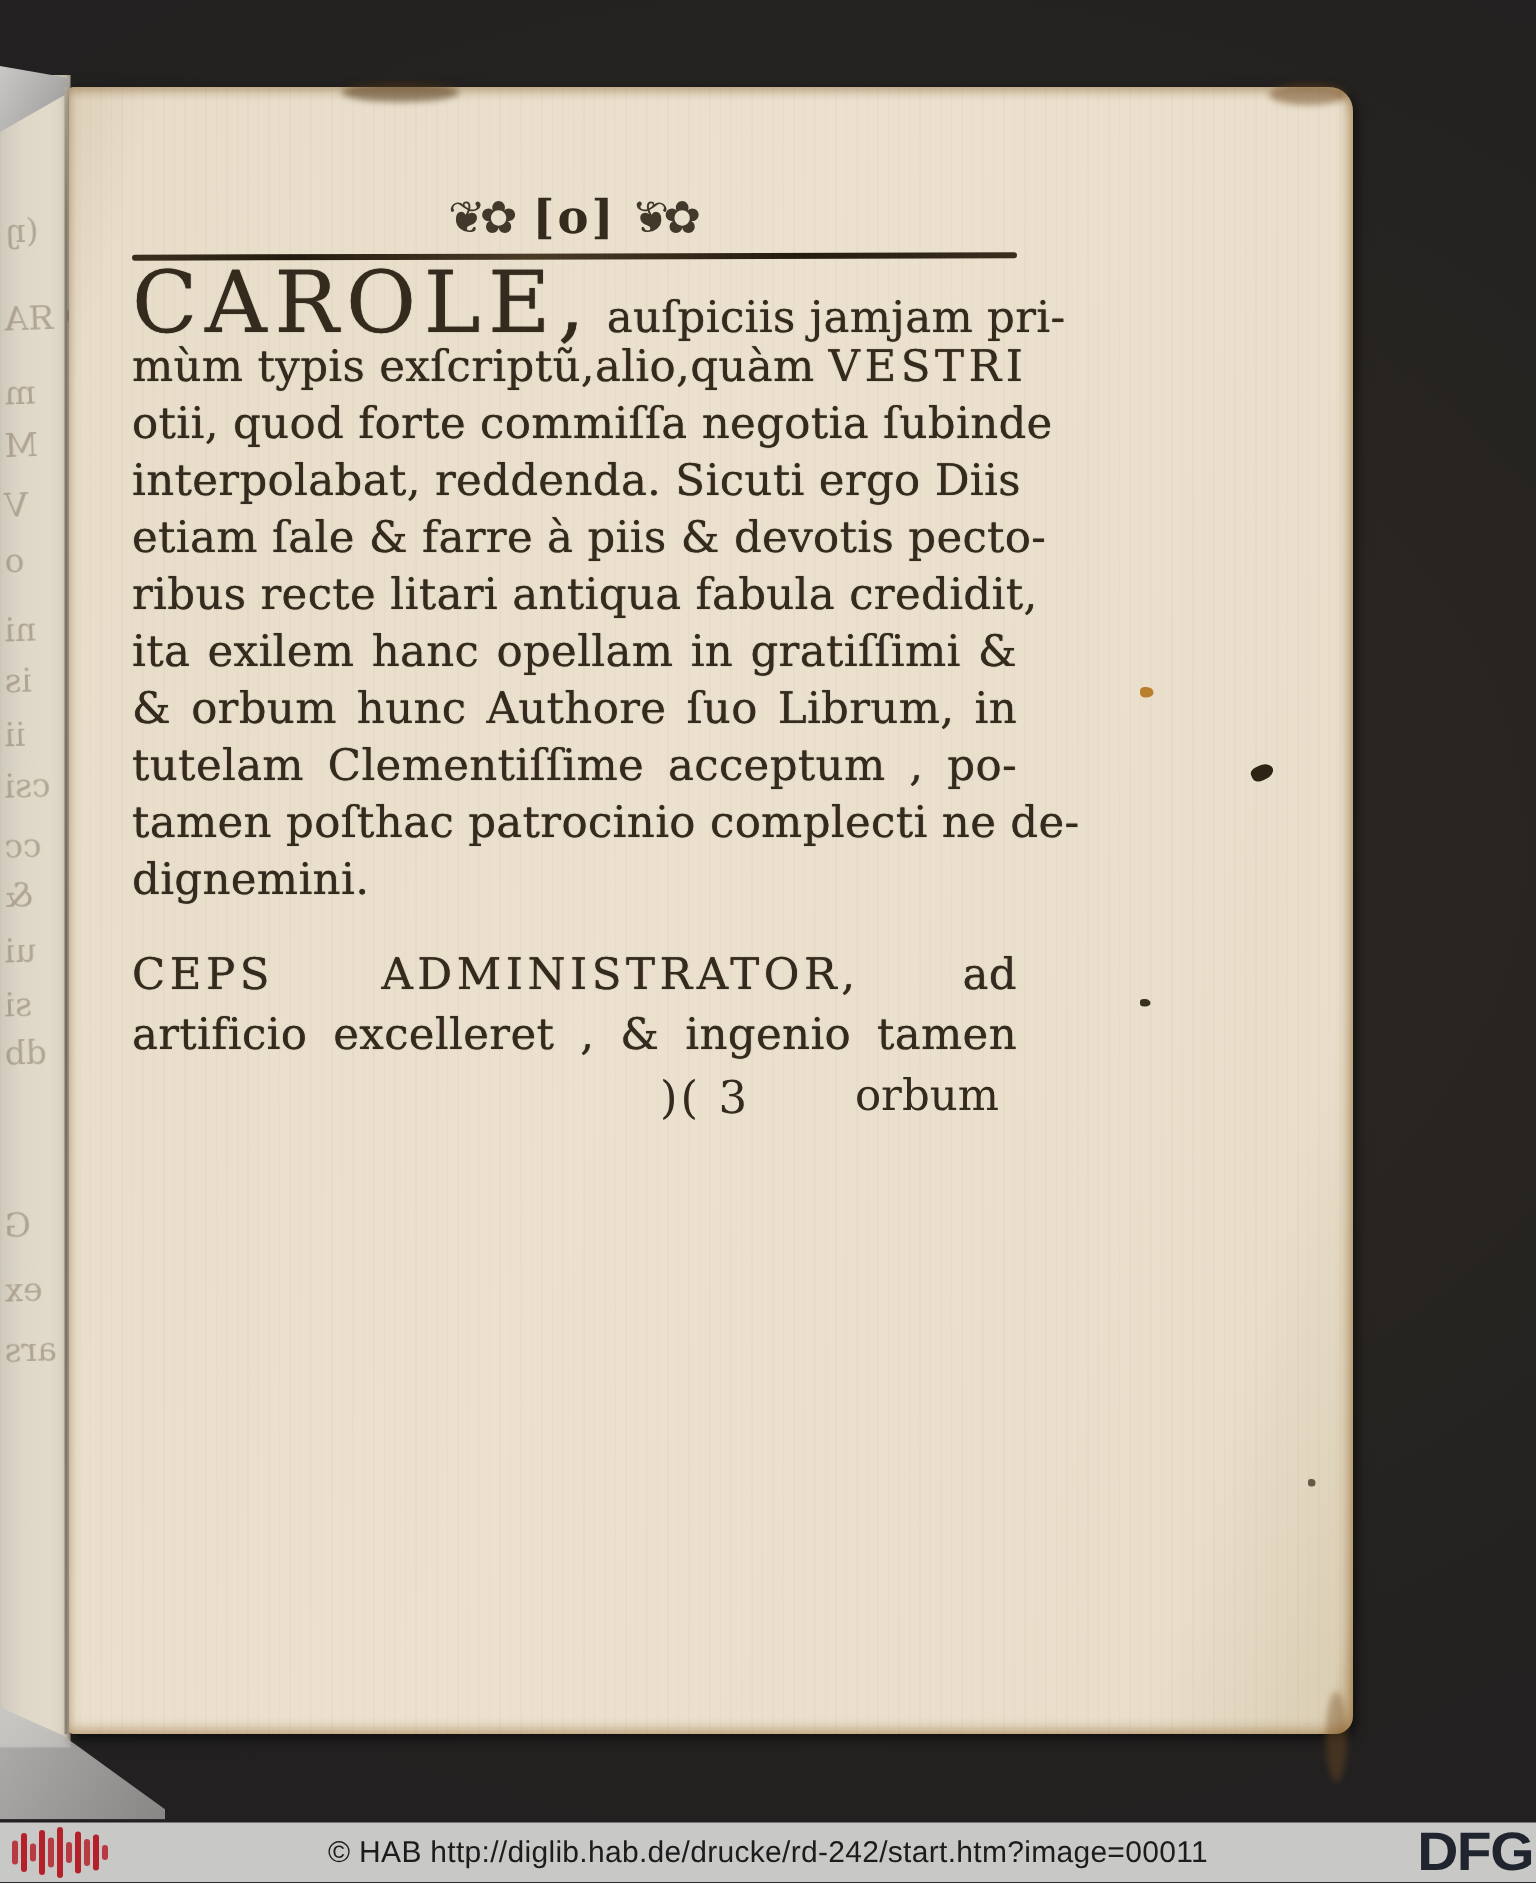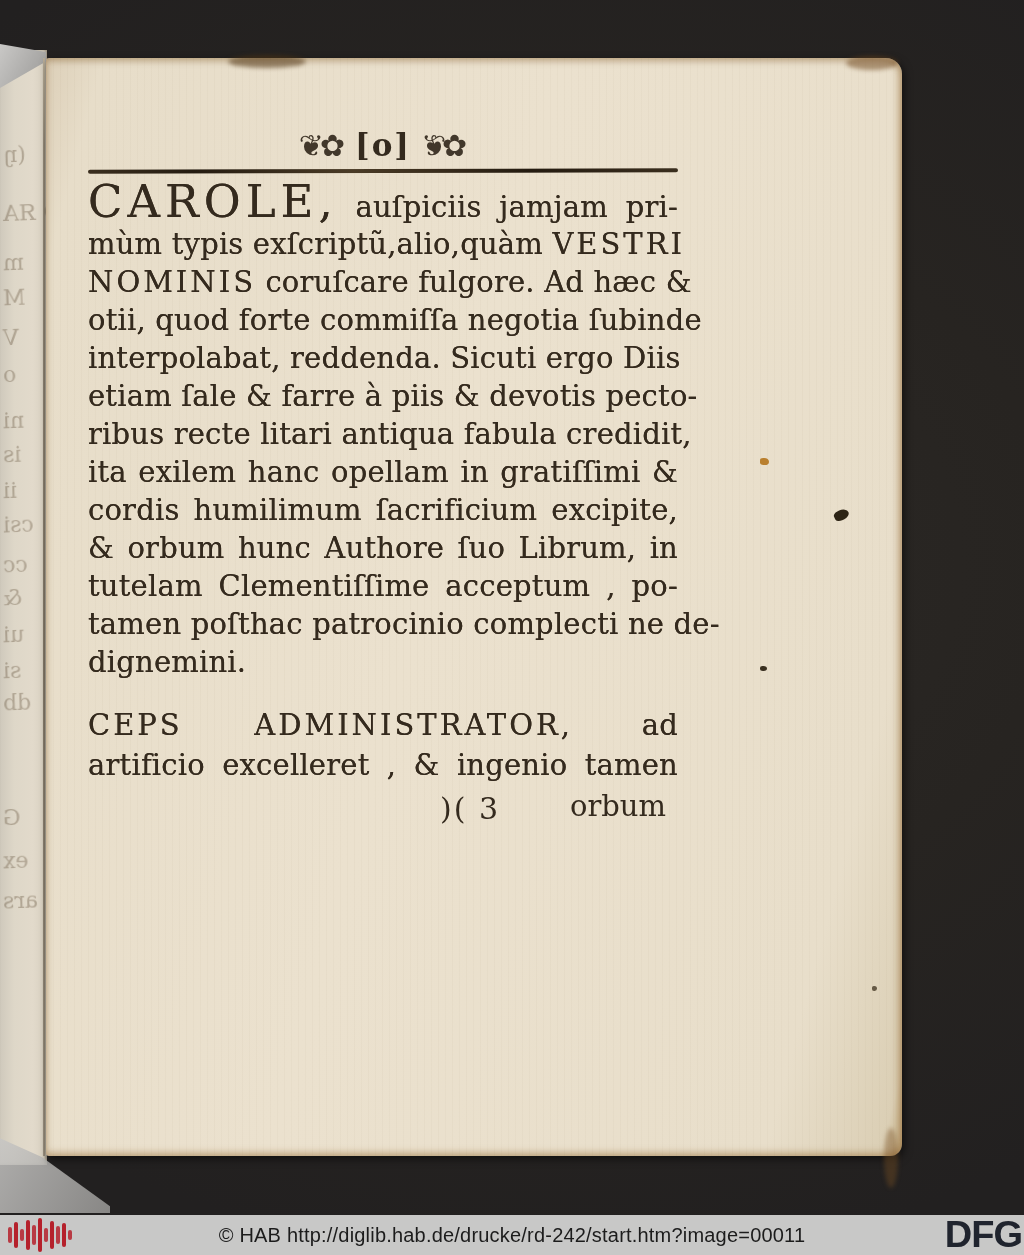--- a/index.html
+++ b/index.html
@@ -55,21 +55,21 @@
   .sig{font-size:31px;font-weight:bold;letter-spacing:2px;padding:0 2px;}
   .rule{height:4px;margin:3px 0 14px 0;border-radius:2px;transform:rotate(-.15deg);
     background:linear-gradient(90deg,#3a2e1e 0%,#241b10 18%,#4a3b26 45%,#241b10 75%,#3a2e1e 100%);}
   .para{font-size:29px;text-shadow:0 0 .6px rgba(46,32,16,.85);}
   .p1 .tline{line-height:38px;height:38px;}
   .p2{margin-top:24px;}
   .p2 .tline{line-height:40px;height:40px;}
   .tline{text-align:justify;text-align-last:justify;white-space:nowrap;}
   .tline.noJustify{text-align:center;text-align-last:left;}
   .tline.indent{padding-left:42px;}
-  .seg-dropcaps{font-size:45px;line-height:30px;letter-spacing:5px;margin-top:40px;}
+  .seg-dropcaps{font-size:57px;line-height:30px;letter-spacing:5px;margin-top:40px;}
   .seg-caps{letter-spacing:3px;}
   .seg-plain{letter-spacing:.2px;}
   .catchline{position:relative;height:42px;margin-top:4px;font-size:29px;}
   .sigmark{position:absolute;left:352px;top:2px;font-size:30px;letter-spacing:2px;}
   .catchword{position:absolute;right:12px;top:0;}
   
   .footer{
     position:absolute;left:0;top:1215px;width:1024px;height:40px;
     background:var(--footer-bg,#c8c8c7);display:flex;align-items:center;
   }
@@ -129,27 +129,25 @@
       <div class="ornament-row">
         <span class="flower">❦✿</span>
         <span class="sig">[o]</span>
         <span class="flower fr">✿❦</span>
       </div>
       <div class="rule"></div>
 
       <div class="para p1">
           <div class="tline"><span class="seg-dropcaps">CAROLE,</span><span class="seg-plain"> auſpiciis jamjam pri-</span></div>
           <div class="tline"><span class="seg-plain">mùm typis exſcriptũ,alio,quàm </span><span class="seg-caps">VESTRI</span></div>
-          <div class="tline"><span class="seg-caps">NOMINIS</span><span class="seg-plain"> coruſcare fulgore.  Ad hæc &amp;</span></div>
           <div class="tline"><span class="seg-plain">otii, quod forte commiſſa negotia ſubinde</span></div>
           <div class="tline"><span class="seg-plain">interpolabat, reddenda.  Sicuti ergo Diis</span></div>
           <div class="tline"><span class="seg-plain">etiam ſale &amp; farre à piis &amp; devotis pecto-</span></div>
           <div class="tline"><span class="seg-plain">ribus recte litari antiqua fabula credidit,</span></div>
           <div class="tline"><span class="seg-plain">ita exilem hanc opellam in gratiſſimi &amp;</span></div>
-          <div class="tline"><span class="seg-plain">cordis humilimum ſacrificium excipite,</span></div>
           <div class="tline"><span class="seg-plain">&amp; orbum hunc Authore ſuo Librum, in</span></div>
           <div class="tline"><span class="seg-plain">tutelam  Clementiſſime  acceptum , po-</span></div>
           <div class="tline"><span class="seg-plain">tamen poſthac patrocinio complecti ne de-</span></div>
           <div class="tline noJustify"><span class="seg-plain">dignemini.</span></div>
         </div>
       <div class="para p2">
           <div class="tline"><span class="seg-caps">CEPS ADMINISTRATOR,</span><span class="seg-plain"> ad</span></div>
           <div class="tline"><span class="seg-plain">artificio excelleret , &amp; ingenio tamen</span></div>
         </div>
 

